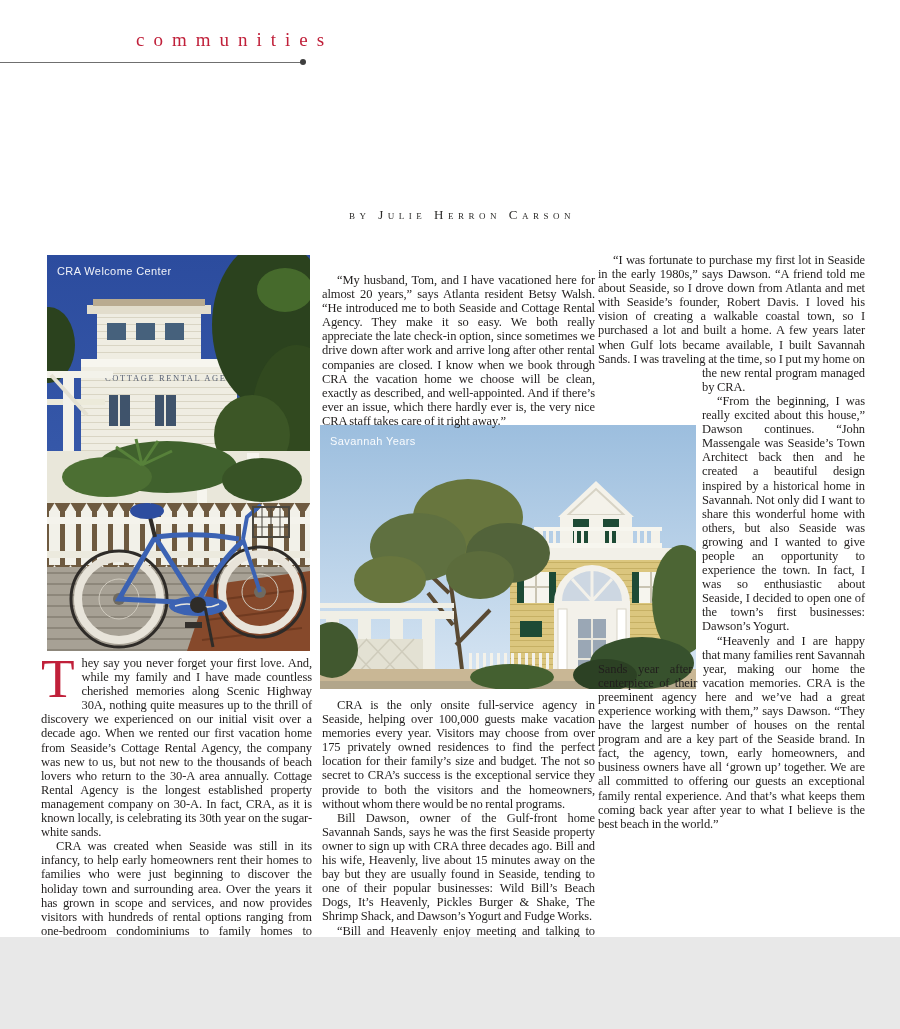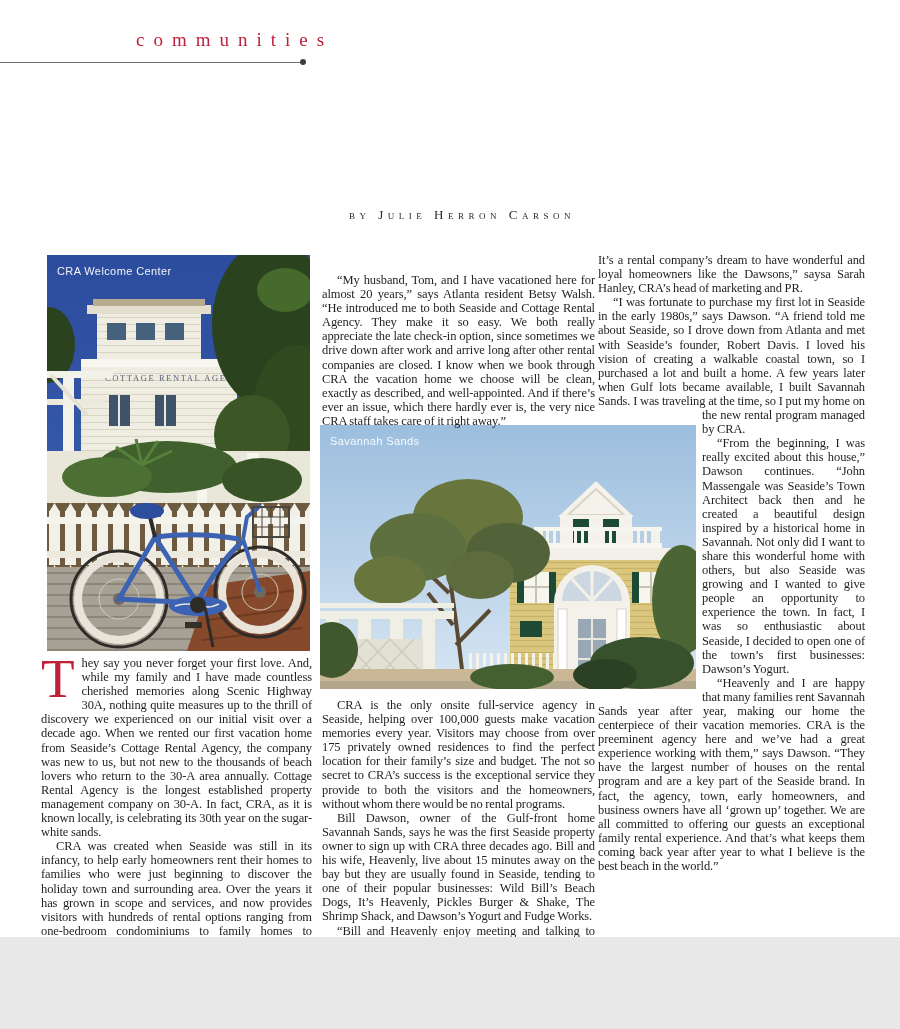--- a/index.html
+++ b/index.html
@@ -246,40 +246,39 @@
       <path d="M22,214 l36,38 M46,214 l36,38 M70,214 l32,34 M58,252 l36,-38 M34,252 l36,-38 M19,244 l28,-30" stroke="#cfccbc" stroke-width="1.5"></path>
 
       <rect x="145" y="228" width="90" height="20" fill="url(#rail2)"></rect>
       <rect x="0" y="244" width="376" height="20" fill="#c9b795"></rect>
       <rect x="0" y="256" width="376" height="8" fill="#b2a68b"></rect>
       <ellipse cx="322" cy="238" rx="52" ry="26" fill="#37512d"></ellipse>
       <ellipse cx="285" cy="250" rx="32" ry="16" fill="#2c4124"></ellipse>
       <ellipse cx="192" cy="252" rx="42" ry="13" fill="#446030"></ellipse>
       <ellipse cx="12" cy="225" rx="26" ry="28" fill="#41582f"></ellipse>
     </svg>
-    <div class="caption">Savannah Sands</div>
+    <div class="caption">Savannah Years</div>
   </div>
 
   <div class="col col-left">
     <p><span class="dropcap">T</span><span>hey say you never forget your first love. And, while my family and I have made countless cherished memories along Scenic Highway 30A, nothing quite measures up to the thrill of discovery we experienced on our initial visit over a decade ago. When we rented our first vacation home from Seaside’s Cottage Rental Agency, the company was new to us, but not new to the thousands of beach lovers who return to the 30-A area annually. Cottage Rental Agency is the longest established property management company on 30-A. In fact, CRA, as it is known locally, is celebrating its 30th year on the sugar-white sands.</span></p>
     <p class="ind">CRA was created when Seaside was still in its infancy, to help early homeowners rent their homes to families who were just beginning to discover the holiday town and surrounding area. Over the years it has grown in scope and services, and now provides visitors with hundreds of rental options ranging from one-bedroom condominiums to family homes to magazine-worthy luxury accommodations. They have the largest selection of homes in Seaside, but also some in nearby communities along Scenic 30A.</p>
   </div>
 
   <div class="col col-mid-top">
     <p class="ind">“My husband, Tom, and I have vacationed here for almost 20 years,” says Atlanta resident Betsy Walsh. “He introduced me to both Seaside and Cottage Rental Agency. They make it so easy. We both really appreciate the late check-in option, since sometimes we drive down after work and arrive long after other rental companies are closed. I know when we book through CRA the vacation home we choose will be clean, exactly as described, and well-appointed. And if there’s ever an issue, which there hardly ever is, the very nice CRA staff takes care of it right away.”</p>
   </div>
 
   <div class="col col-mid-bot">
     <p class="ind">CRA is the only onsite full-service agency in Seaside, helping over 100,000 guests make vacation memories every year. Visitors may choose from over 175 privately owned residences to find the perfect location for their family’s size and budget. The not so secret to CRA’s success is the exceptional service they provide to both the visitors and the homeowners, without whom there would be no rental programs.</p>
     <p class="ind">Bill Dawson, owner of the Gulf-front home Savannah Sands, says he was the first Seaside property owner to sign up with CRA three decades ago. Bill and his wife, Heavenly, live about 15 minutes away on the bay but they are usually found in Seaside, tending to one of their popular businesses: Wild Bill’s Beach Dogs, It’s Heavenly, Pickles Burger &amp; Shake, The Shrimp Shack, and Dawson’s Yogurt and Fudge Works.</p>
     <p class="ind">“Bill and Heavenly enjoy meeting and talking to their customers and guests, asking them where they are staying, where they are from, and just being completely charming.</p>
   </div>
 
   <div class="col col-right">
-    <p>It’s a rental company’s dream to have wonderful and loyal homeowners like the Dawsons,” saysa Sarah Hanley, CRA’s head of marketing and PR.</p>
     <p class="ind"><span>“I was fortunate to purchase my first lot in Seaside in the early 1980s,” says Dawson. “A friend told me about Seaside, so I drove down from Atlanta and met with Seaside’s founder, Robert Davis. I loved his vision of creating a walkable coastal town, so I purchased a lot and built a home. A few years later when Gulf lots became available, I built Savannah Sands. I was traveling at the time, so I put my home on the new rental program </span><span class="wrap-spacer"></span><span>managed by CRA.</span></p>
     <p class="ind">“From the beginning, I was really excited about this house,” Dawson continues. “John Massengale was Seaside’s Town Architect back then and he created a beautiful design inspired by a historical home in Savannah. Not only did I want to share this wonderful home with others, but also Seaside was growing and I wanted to give people an opportunity to experience the town. In fact, I was so enthusiastic about Seaside, I decided to open one of the town’s first businesses: Dawson’s Yogurt.</p>
     <p class="ind">“Heavenly and I are happy that many families rent Savannah Sands year after year, making our home the centerpiece of their vacation memories. CRA is the preeminent agency here and we’ve had a great experience working with them,” says Dawson. “They have the largest number of houses on the rental program and are a key part of the Seaside brand. In fact, the agency, town, early homeowners, and business owners have all ‘grown up’ together. We are all committed to offering our guests an exceptional family rental experience. And that’s what keeps them coming back year after year to what I believe is the best beach in the world.”</p>
   </div>
 
   <div class="footer">
     <span class="pg">68</span><span class="sep pg">|</span><span>THE THIRTY-A REVIEW</span><span class="sep">|</span><span>JULY/AUGUST 2016</span>
   </div>
 
 </div>

